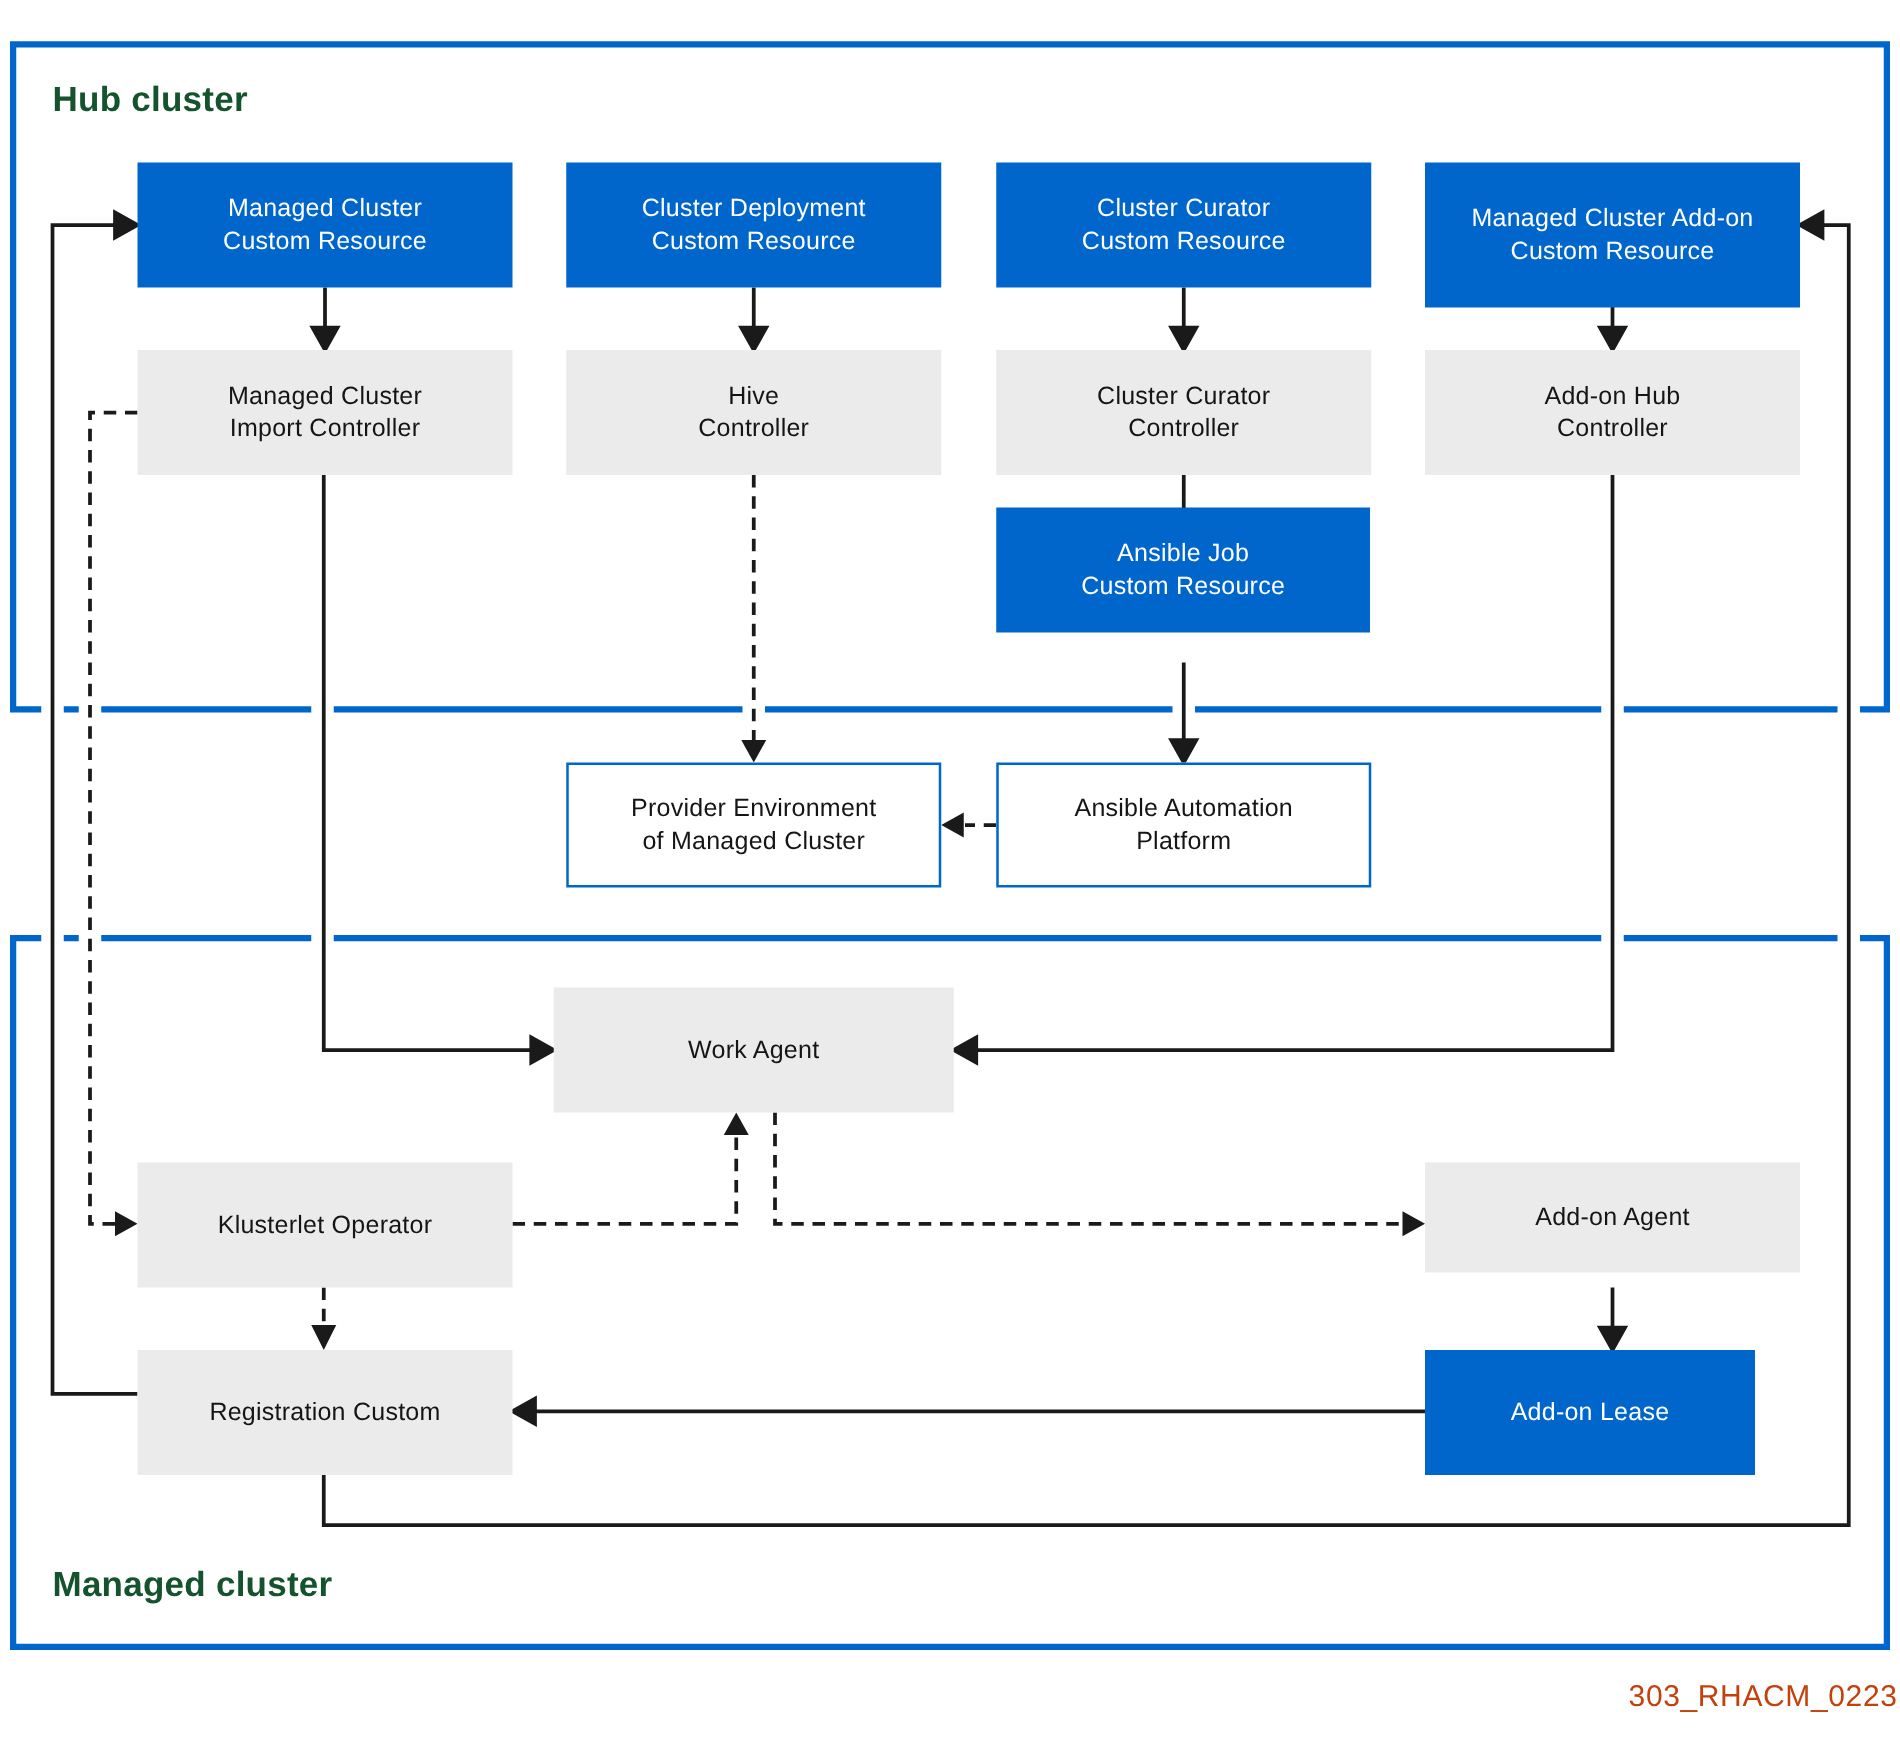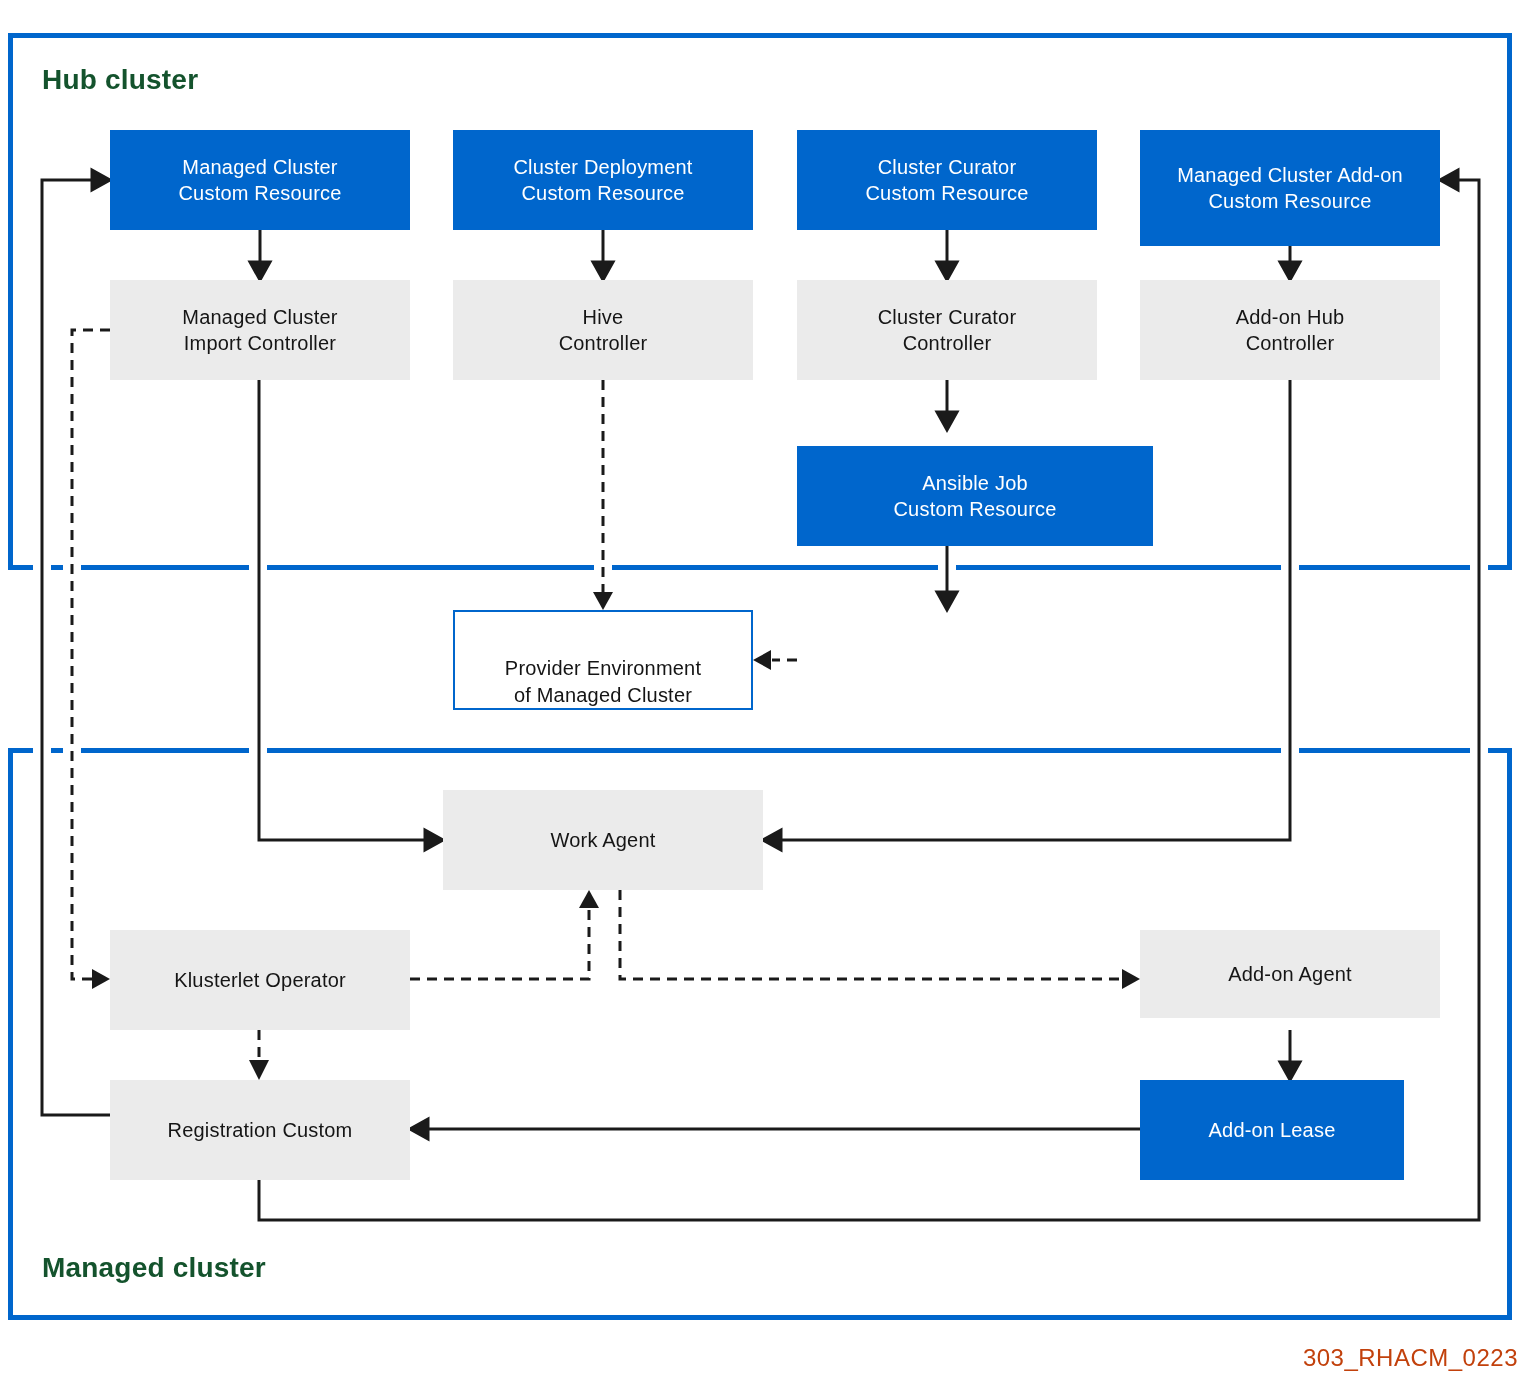--- a/index.html
+++ b/index.html
@@ -16,21 +16,21 @@
   .cluster-title.hub-title{left:42px;top:64px;}
   .cluster-title.managed-title{left:42px;top:1252px;}
   svg.connectors{position:absolute;left:0;top:0;pointer-events:none;}
   .node{
     position:absolute;display:flex;align-items:center;justify-content:center;
     text-align:center;font-size:20px;line-height:1.32;box-sizing:border-box;letter-spacing:.2px;
   }
   .node span{white-space:pre-line;}
   .node.blue{background:#0066cc;color:#ffffff;}
   .node.gray{background:#ebebeb;color:#151515;}
-  .node.outline{background:#ffffff;border:2px solid #0066cc;color:#151515;align-items:flex-end;}
+  .node.outline{background:#ffffff;border:2px solid #0066cc;color:#151515;}
   .watermark{
     position:absolute;right:2px;top:1344px;font-size:24px;color:#c2410c;letter-spacing:.5px;
   }
 </style>
 </head>
 <body>
 
 <div class="canvas">
 
   <div class="cluster hub"></div>
@@ -159,29 +159,33 @@
   </div>
   <div class="node gray" style="left:797px;top:280px;width:300px;height:100px">
     <span>Cluster Curator
 Controller</span>
   </div>
   <div class="node gray" style="left:1140px;top:280px;width:300px;height:100px">
     <span>Add-on Hub
 Controller</span>
   </div>
 
-  <div class="node blue" style="left:797px;top:446px;width:356px;height:100px">
+  <div class="node blue" style="left:797px;top:406px;width:299px;height:100px">
     <span>Ansible Job
 Custom Resource</span>
   </div>
 
   <div class="node outline" style="left:453px;top:610px;width:300px;height:100px">
     <span>Provider Environment
 of Managed Cluster</span>
   </div>
+  <div class="node outline" style="left:797px;top:610px;width:300px;height:100px">
+    <span>Ansible Automation
+Platform</span>
+  </div>
 
   <div class="node gray" style="left:443px;top:790px;width:320px;height:100px">
     <span>Work Agent</span>
   </div>
   <div class="node gray" style="left:110px;top:930px;width:300px;height:100px">
     <span>Klusterlet Operator</span>
   </div>
   <div class="node gray" style="left:1140px;top:930px;width:300px;height:88px">
     <span>Add-on Agent</span>
   </div>

